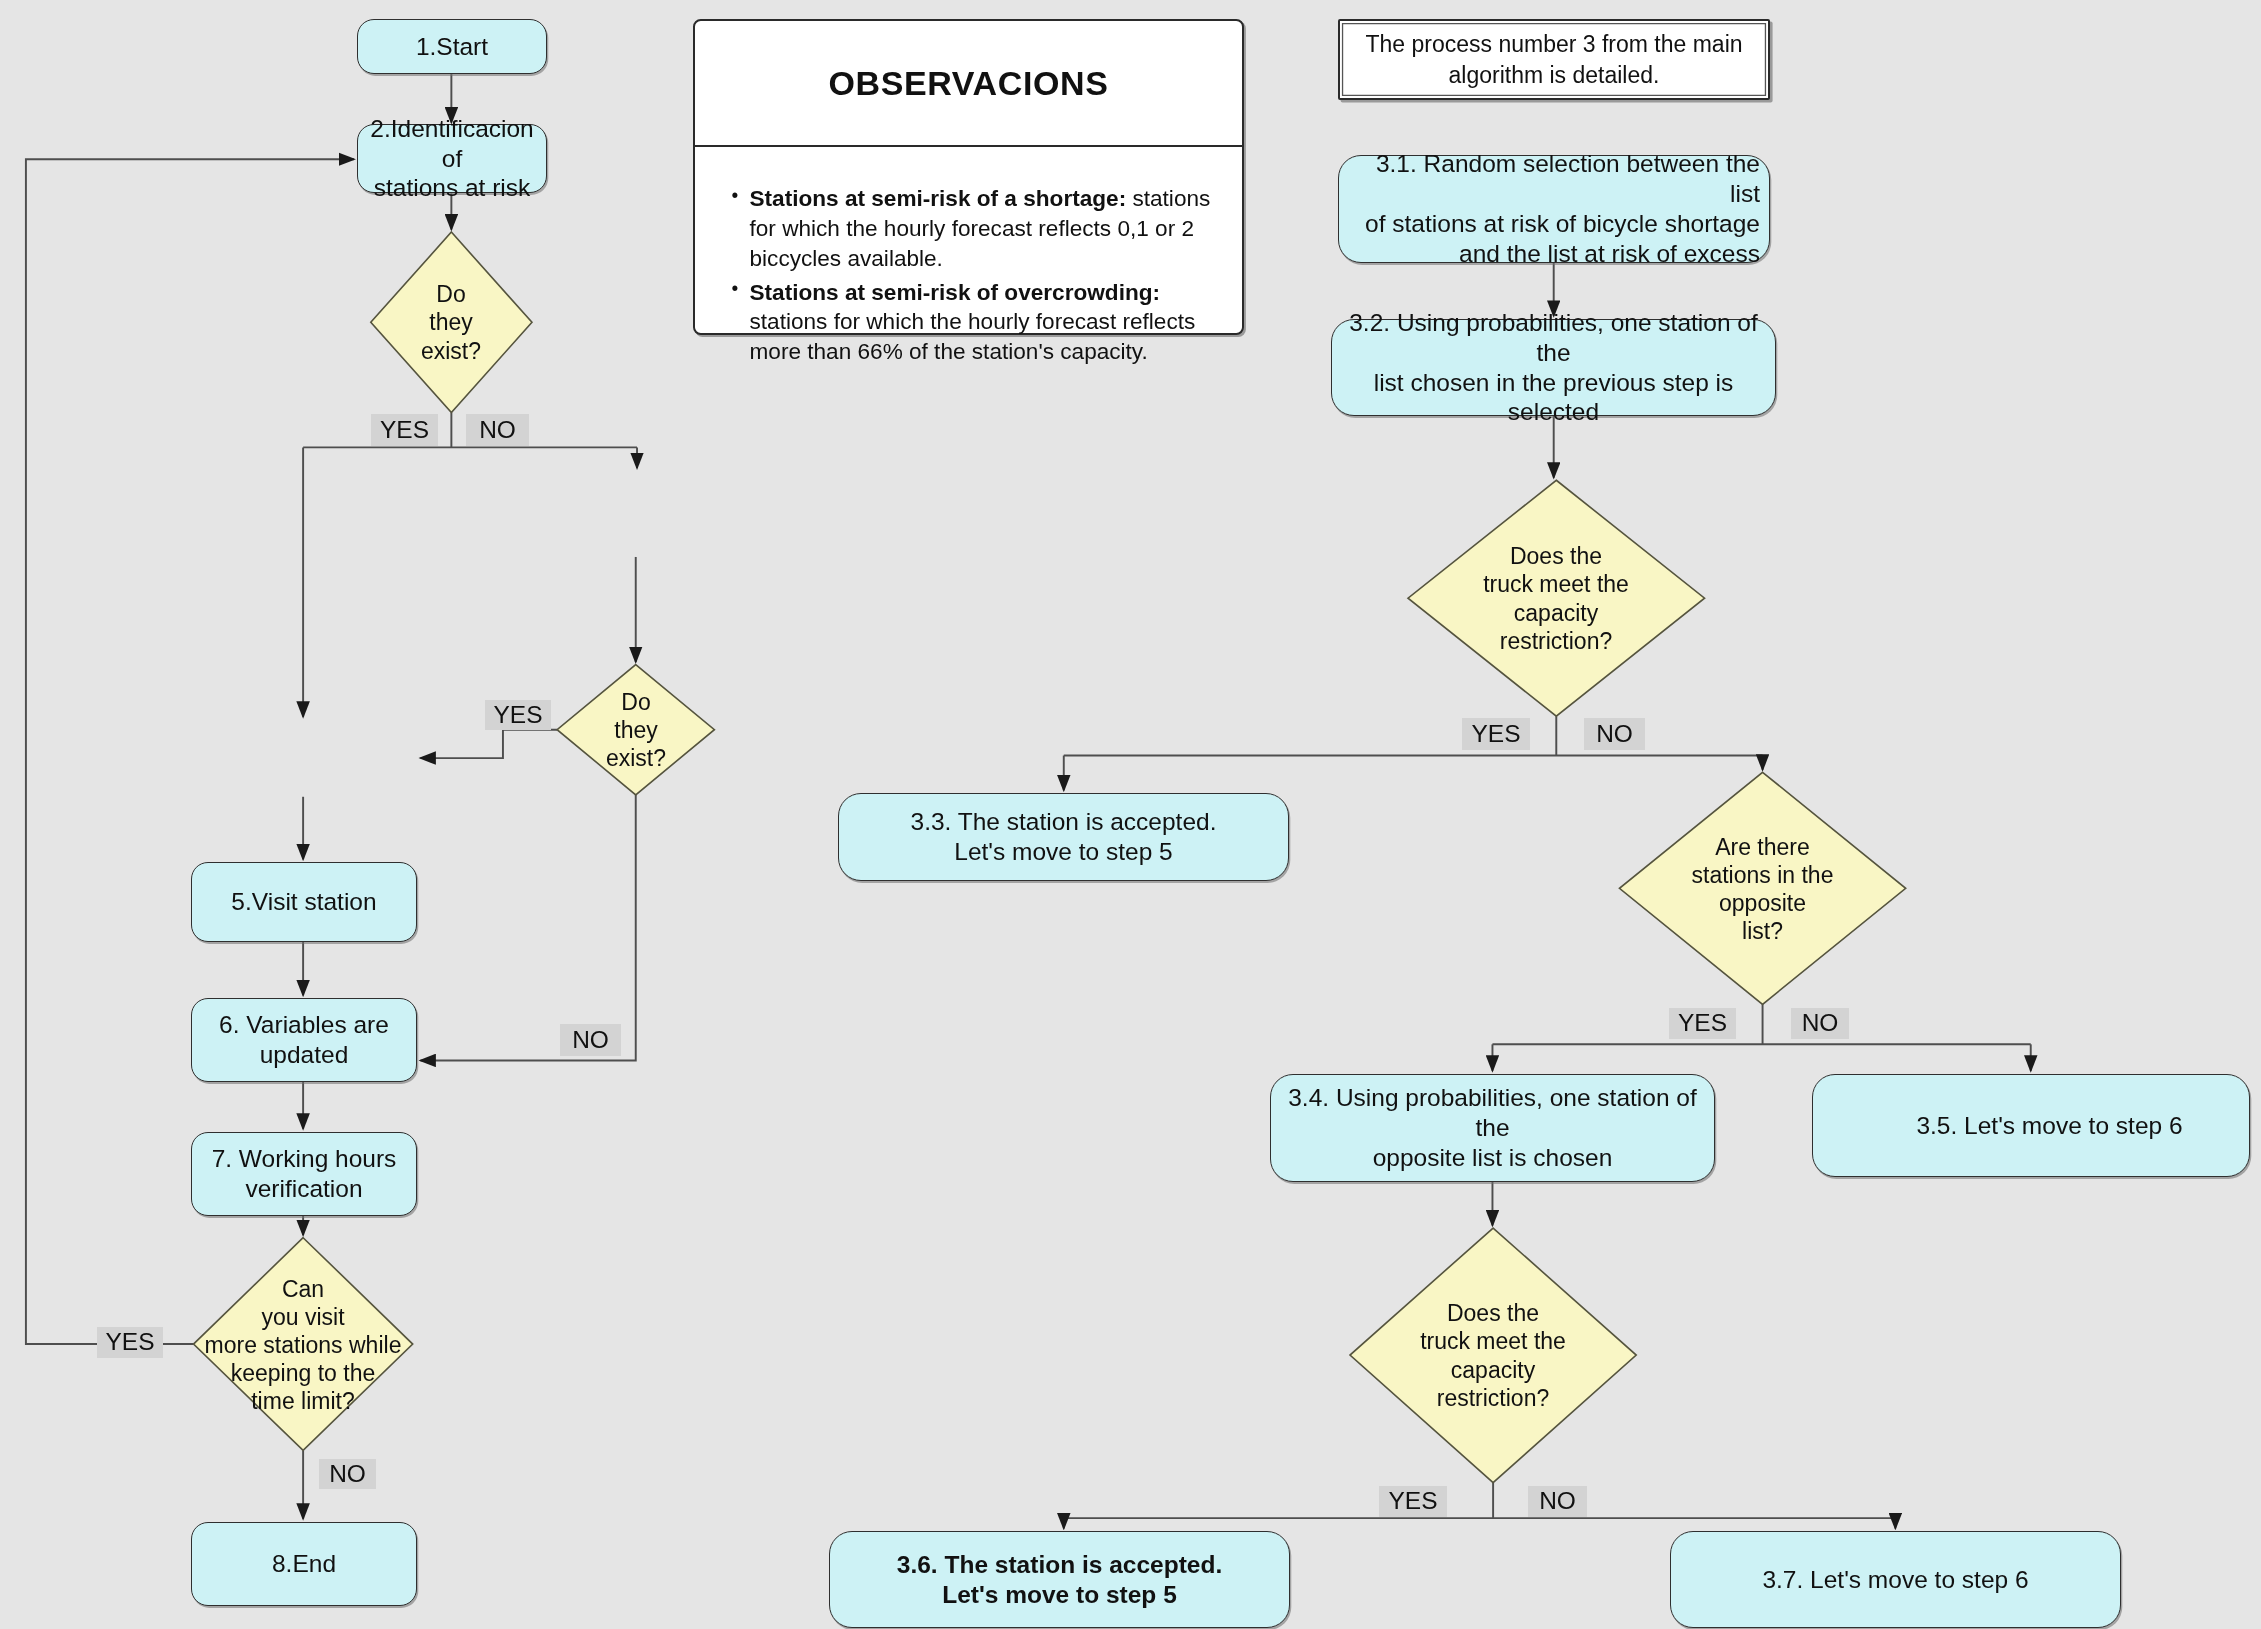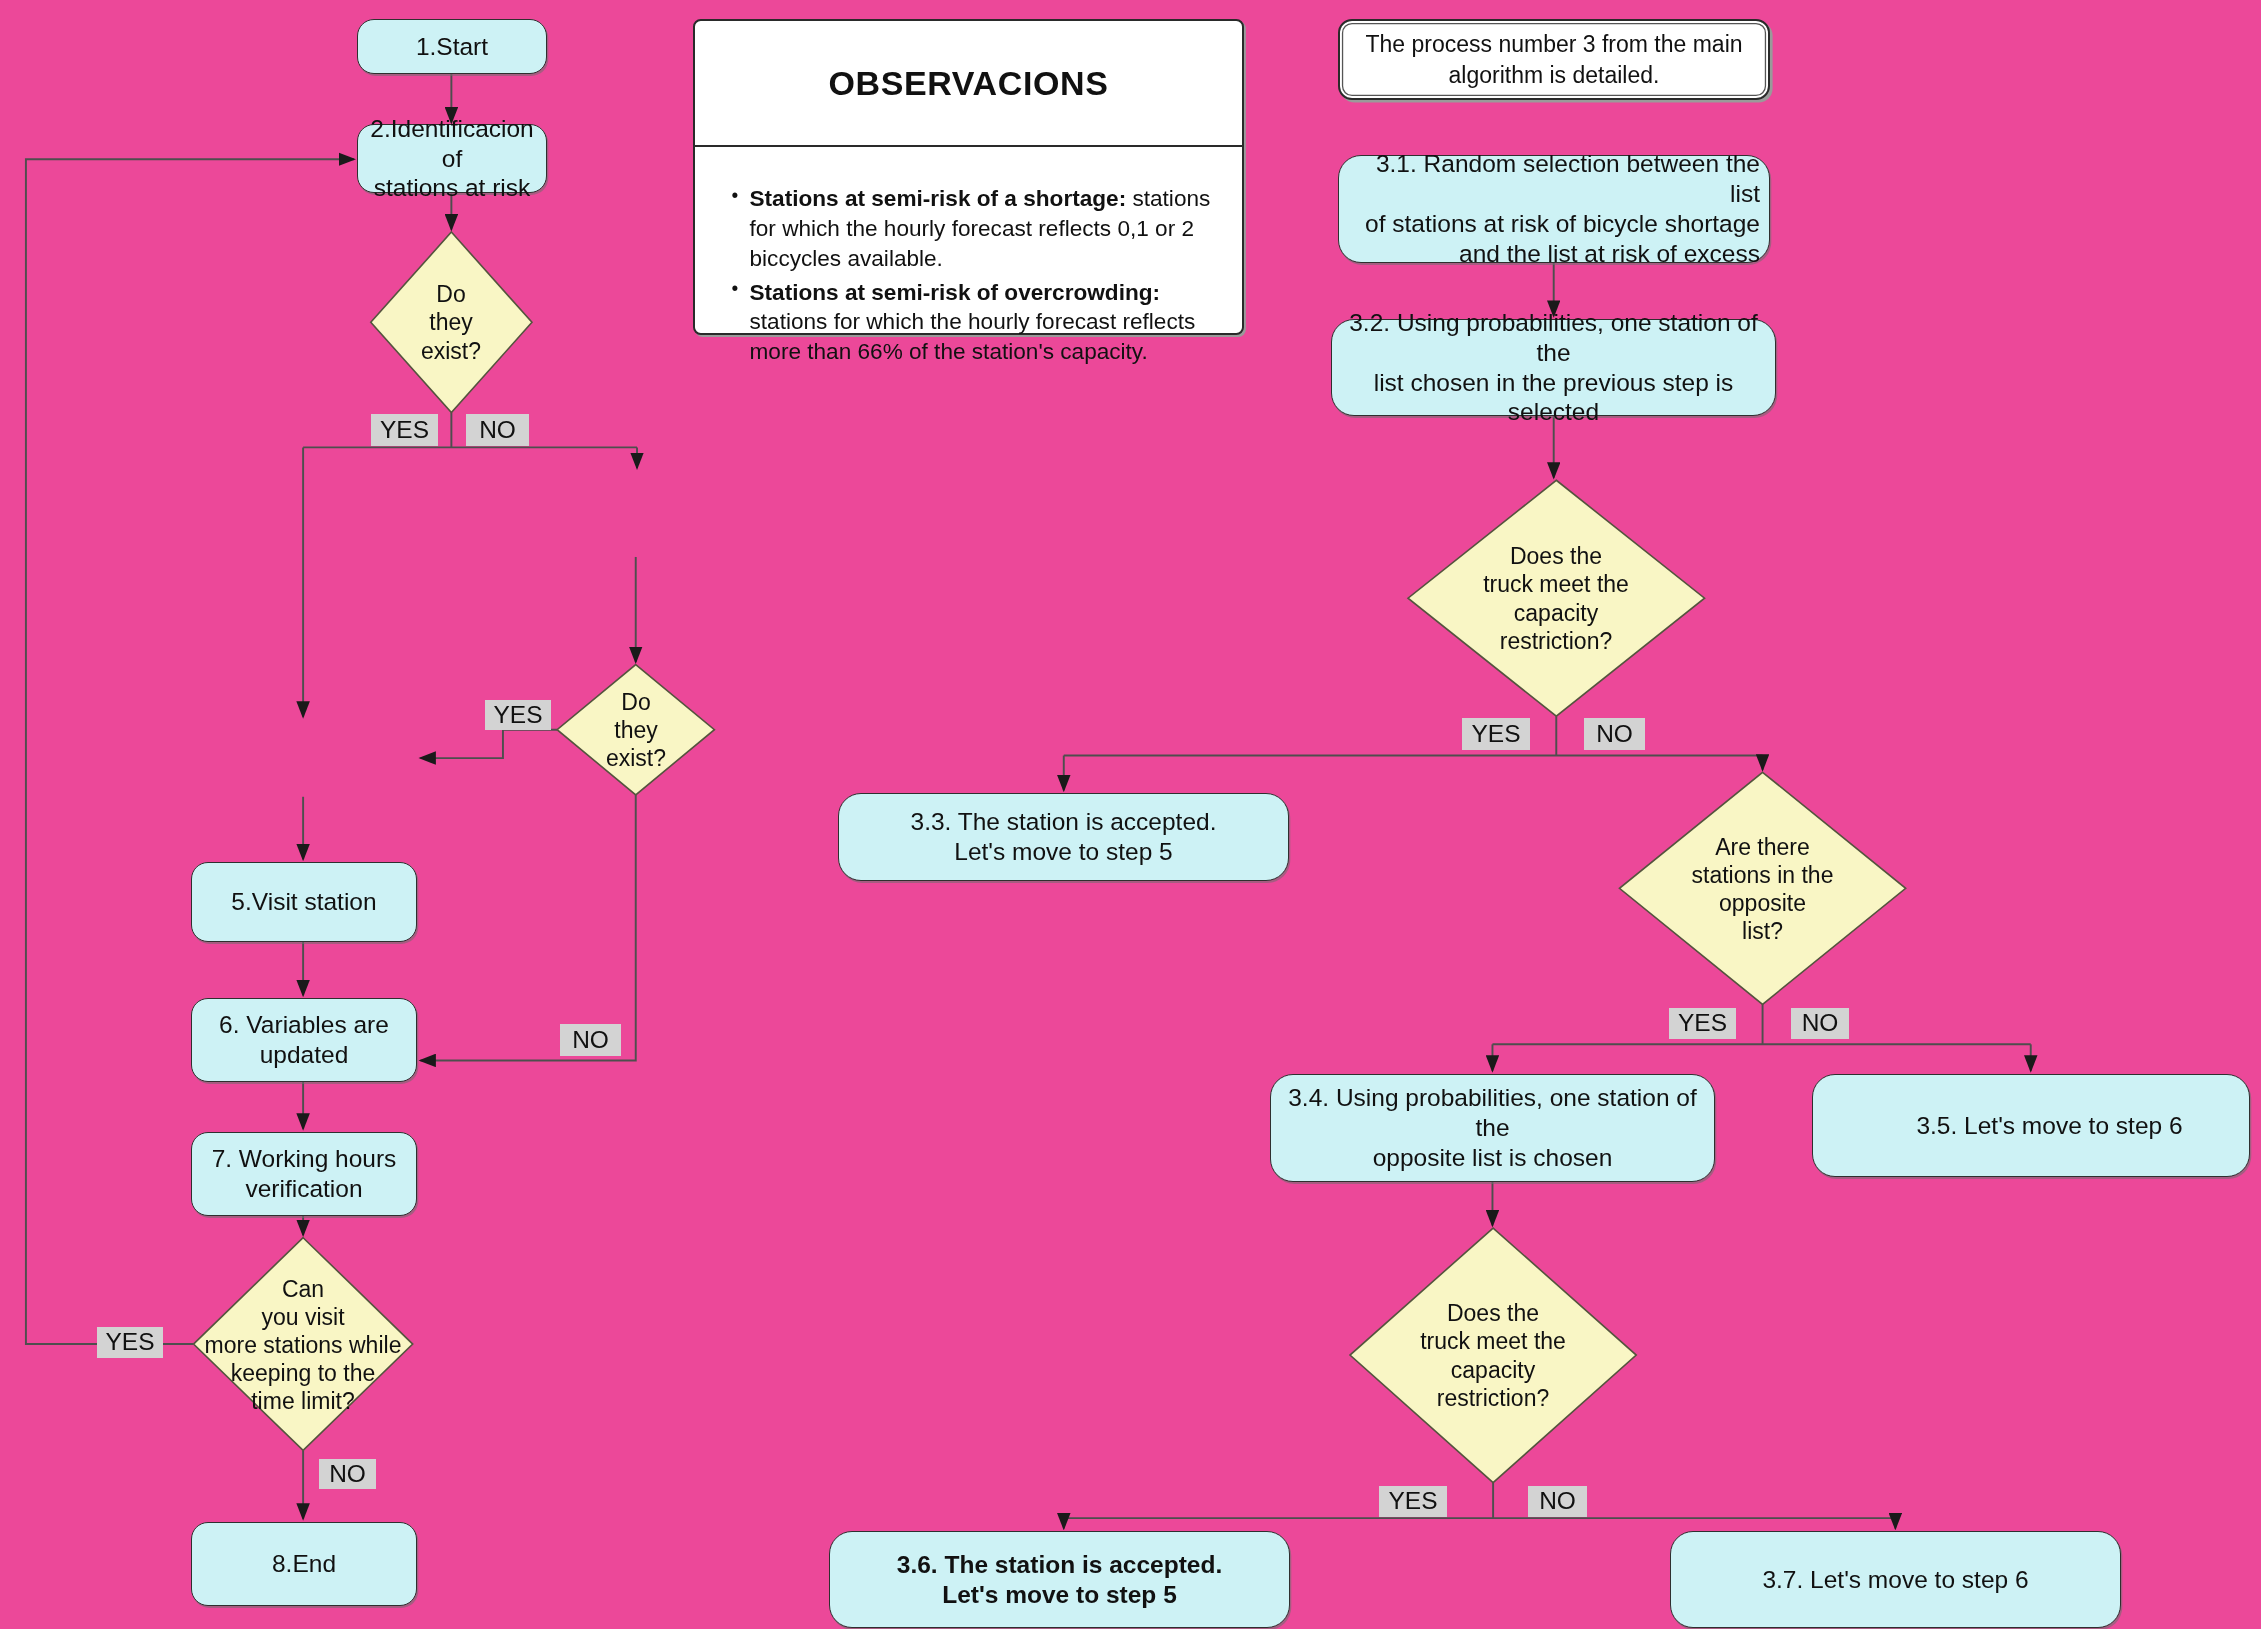--- a/index.html
+++ b/index.html
@@ -1,37 +1,37 @@
 <!DOCTYPE html>
 <html style="font-size:10.3px"><head>
 <meta charset="utf-8">
 <style>
   html,body{margin:0;padding:0;background:#ffffff;}
   .canvas{
-    position:relative;width:2261px;height:1629px;background:#ec4899;overflow:hidden;
+    position:relative;width:2261px;height:1629px;background:#e5e5e5;overflow:hidden;
     font-family:"Liberation Sans","DejaVu Sans",sans-serif;color:#111111;
   }
   svg.wires{position:absolute;left:0;top:0;width:2261px;height:1629px;}
   .node{
     position:absolute;display:flex;align-items:center;justify-content:center;
     background:#cdf2f5;border:1.9px solid #2f2f2f;border-radius:17px;
     box-shadow:1.3px 1.9px 0 rgba(110,110,110,0.55);
     text-align:center;font-size:24.5px;line-height:1.22;white-space:pre-line;
     box-sizing:border-box;padding:3.9px 9px;
   }
   .node.big{border-radius:23px;font-size:24.5px;}
   .whitebox{
     position:absolute;background:#ffffff;border:2.6px solid #2a2a2a;
     box-sizing:border-box;text-align:center;
   }
   .notebox{
     display:flex;align-items:center;justify-content:center;
     font-size:23px;line-height:1.35;white-space:pre-line;
     box-shadow:2.6px 2.6px 0 #9a9a9a, inset 0 0 0 1.9px #ffffff, inset 0 0 0 3.2px #555555;
-    border-radius:14px;
+    border-radius:2px;
   }
   .obsbox{border-radius:7.7px;box-shadow:1.9px 1.9px 0 #9a9a9a;}
   .obs-header{
     height:124px;border-bottom:2.6px solid #2a2a2a;display:flex;align-items:center;justify-content:center;
     font-size:34px;font-weight:bold;letter-spacing:0.6px;
   }
   .obs-body{padding:37px 26px 0 30px;text-align:left;font-size:22.6px;line-height:1.32;}
   .obs-bullet{position:relative;padding-left:24.5px;margin-bottom:3.9px;}
   .obs-bullet .dot{position:absolute;left:6.4px;top:-1.3px;font-size:19.3px;}
   .obs-bullet b{font-weight:bold;}

